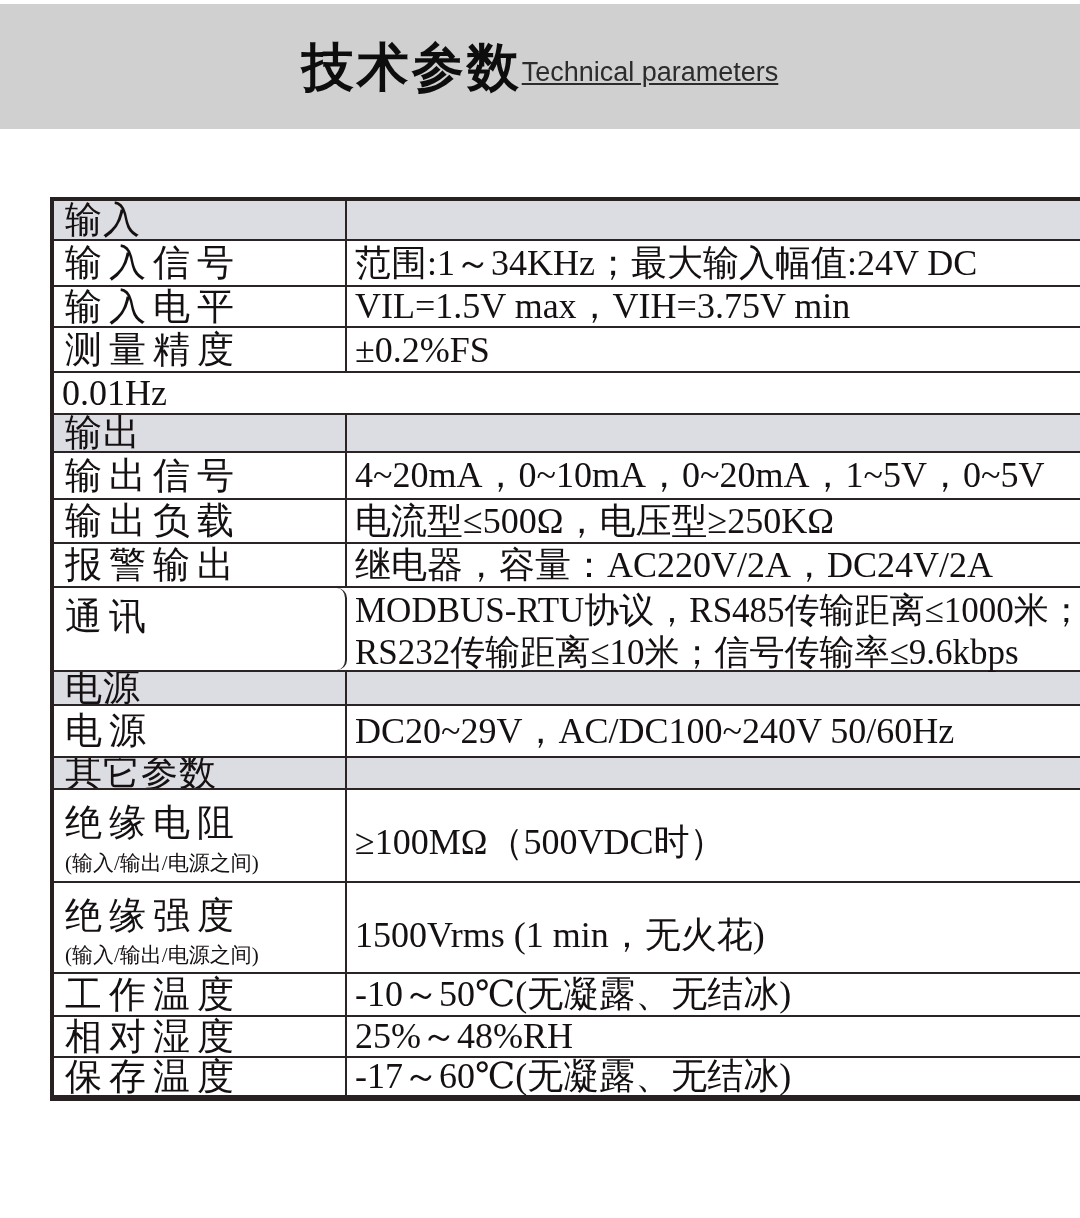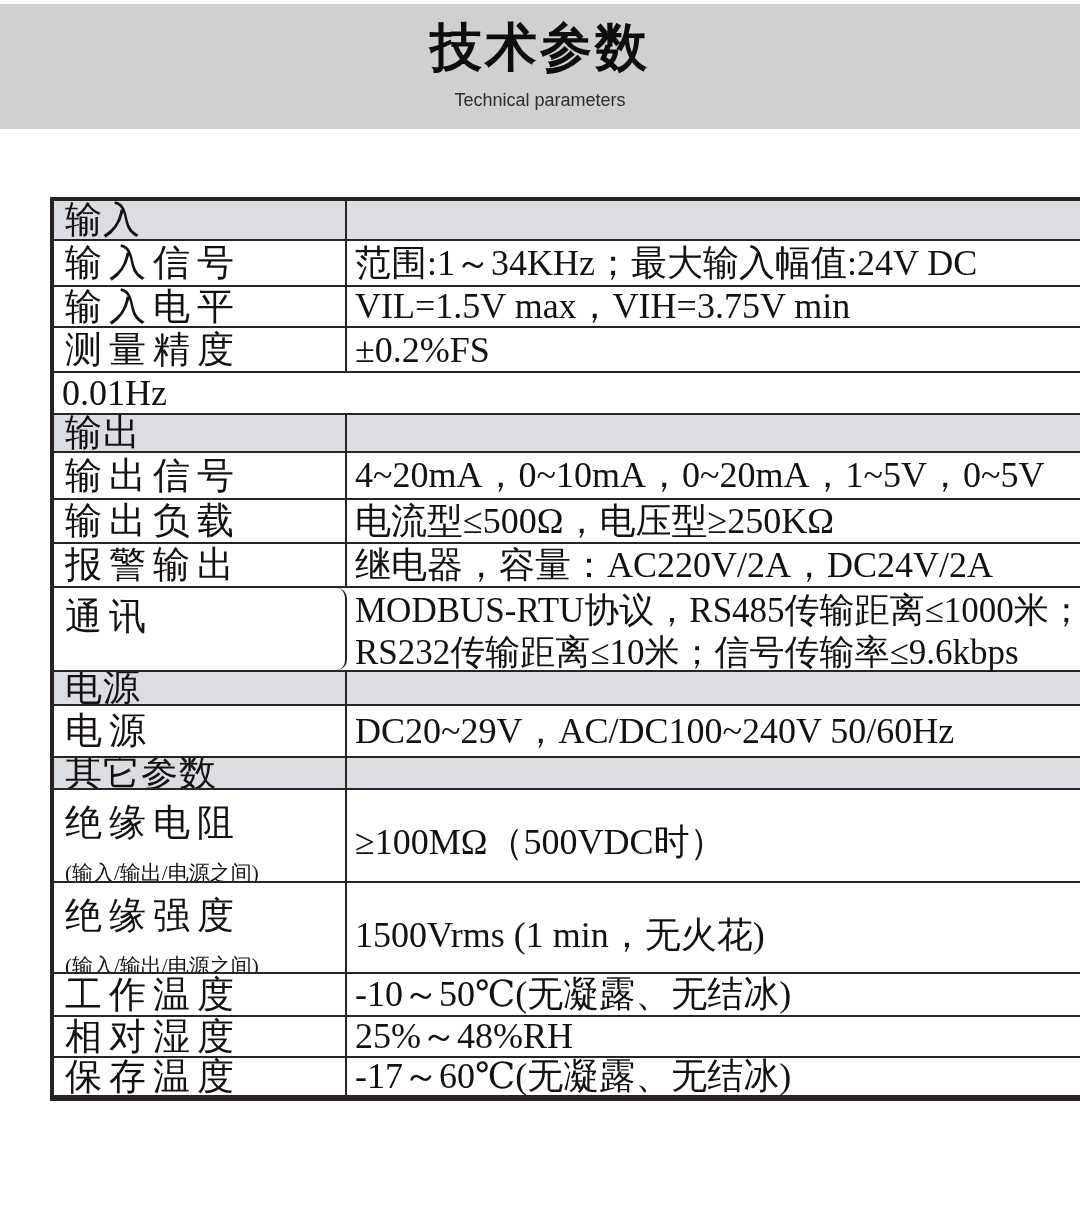--- a/index.html
+++ b/index.html
@@ -10,35 +10,36 @@
     background:#ffffff;
     overflow:hidden;
     font-family:"Liberation Serif","DejaVu Serif",serif;
     color:#151011;
   }
   
   .band {
     position:absolute; left:0; top:4px;
     width:1080px; height:125px;
     background:#d1d0d0;
-    display:flex; flex-direction:column;
+    display:flex; flex-direction:row;
     align-items:center; justify-content:center;
   }
   .band .title {
     font-family:"Liberation Sans","DejaVu Sans",sans-serif;
     font-weight:bold;
     font-size:52px; line-height:56px;
     color:#0e0d0d;
     letter-spacing:3px;
   }
   .band .subtitle {
     font-family:"Liberation Sans","DejaVu Sans",sans-serif;
-    font-size:18px; line-height:30px;
+    font-size:27px; line-height:30px;
     color:#2c2c2c;
     margin-top:10px;
+    text-decoration:underline;
   }
   
   .spec-table {
     position:absolute; left:50px; top:197px;
     width:1076px;
     background:#ffffff;
     border:4px solid #272122;
     border-bottom-width:6px;
   }
   .tr { display:flex; align-items:center; border-top:2px solid #2a2425; }
@@ -64,21 +65,21 @@
   
   .tr.multiline { align-items:flex-start; }
   .tr.multiline .td.label { align-items:flex-start; padding-top:4px;border-radius:10px; }
   .tr.multiline .td.value { padding-top:2px; }
   .tr.multiline .vline { display:block; font-size:35px; line-height:42px; }
   
   .tr.sub { align-items:flex-start; }
   .tr.sub .td.label {
     flex-direction:column; align-items:flex-start;
     justify-content:space-between;
-    padding-top:8px; padding-bottom:4px;gap:11px;
+    padding-top:8px; padding-bottom:4px;
   }
   .tr.sub .td.label .sub-label {
     font-size:21px; letter-spacing:0;
     white-space:nowrap;
   }
   .tr.sub .td.value { padding-top:12px;margin-top:16px; }
   
   .h38{height:38px}.h46{height:46px}.h41{height:41px}.h45{height:45px}
   .h42{height:42px}.h47{height:47px}.h44{height:44px}.h84{height:84px}
   .h34{height:34px}.h52{height:52px}.h43{height:43px}.h32{height:32px}

